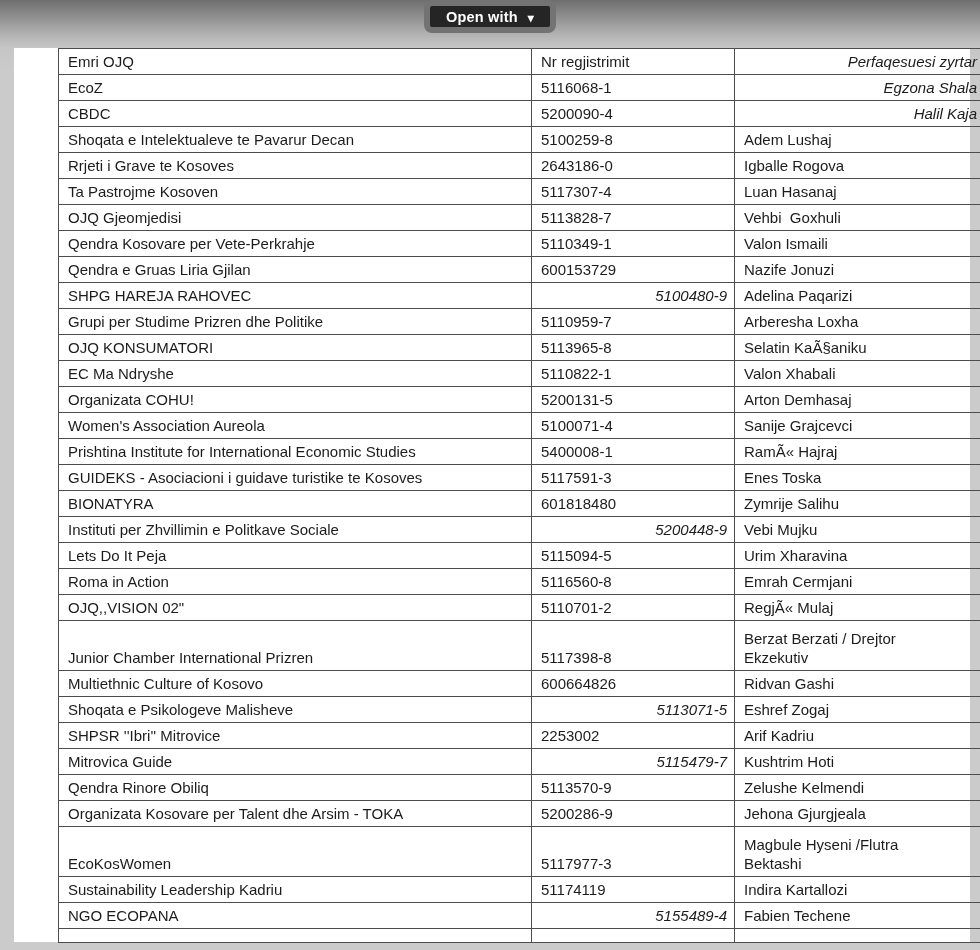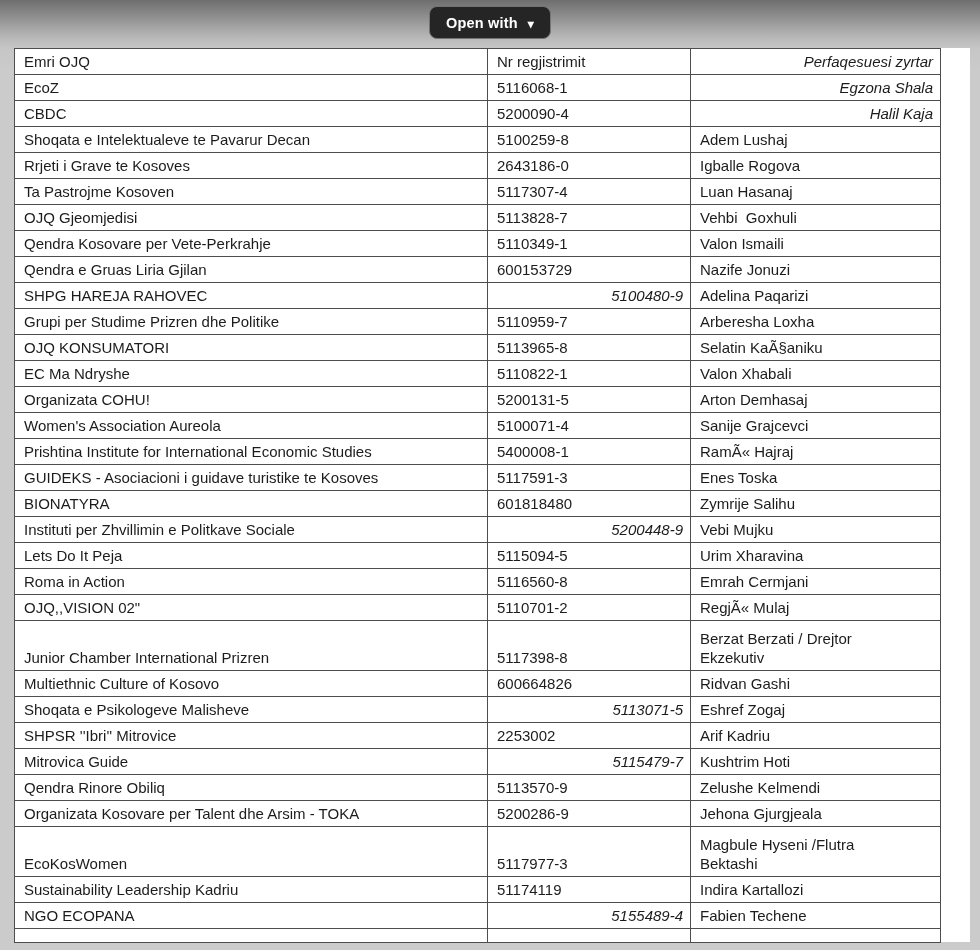--- a/index.html
+++ b/index.html
@@ -10,44 +10,45 @@
     background: linear-gradient(to bottom, #6e6e6e 0px, #b5b5b5 36px, #c6c6c6 48px, #cbcbcb 70px, #cbcbcb 100%);
     overflow: hidden;
     position: relative;
   }
   .toolbar {
     position: absolute;
     top: 0; left: 0; width: 980px; height: 46px;
     display: flex; justify-content: center; align-items: flex-start;
   }
   .open-with-btn {
-    margin-top: 6px;
+    margin-top: 0;
     height: 33px;
     background: #252525;
     color: #ffffff;
-    border: 1px solid #737373;
+    border: 6px solid #737373;
     border-radius: 8px;
     padding: 0 16px;
     font-family: "Liberation Sans", sans-serif;
     font-size: 14.5px;
     font-weight: 700;
     letter-spacing: .2px;
     display: flex; align-items: center; gap: 10px;
     cursor: pointer;
   }
   .open-with-btn .caret {
     font-size: 12px;
     line-height: 1;
     position: relative; top: 1px;
   }
   .sheet {
     position: absolute;
     left: 14px; top: 48px;
     width: 956px; height: 894px;
     background: #ffffff;
+    padding-left: 44px;
   }
   table.ojq {
     border-collapse: collapse;
     table-layout: fixed;
     width: 926px;
     color: #1c1c1c;
     font-size: 15px;
   }
   table.ojq col.c-name { width: 473px; }
   table.ojq col.c-reg  { width: 203px; }

